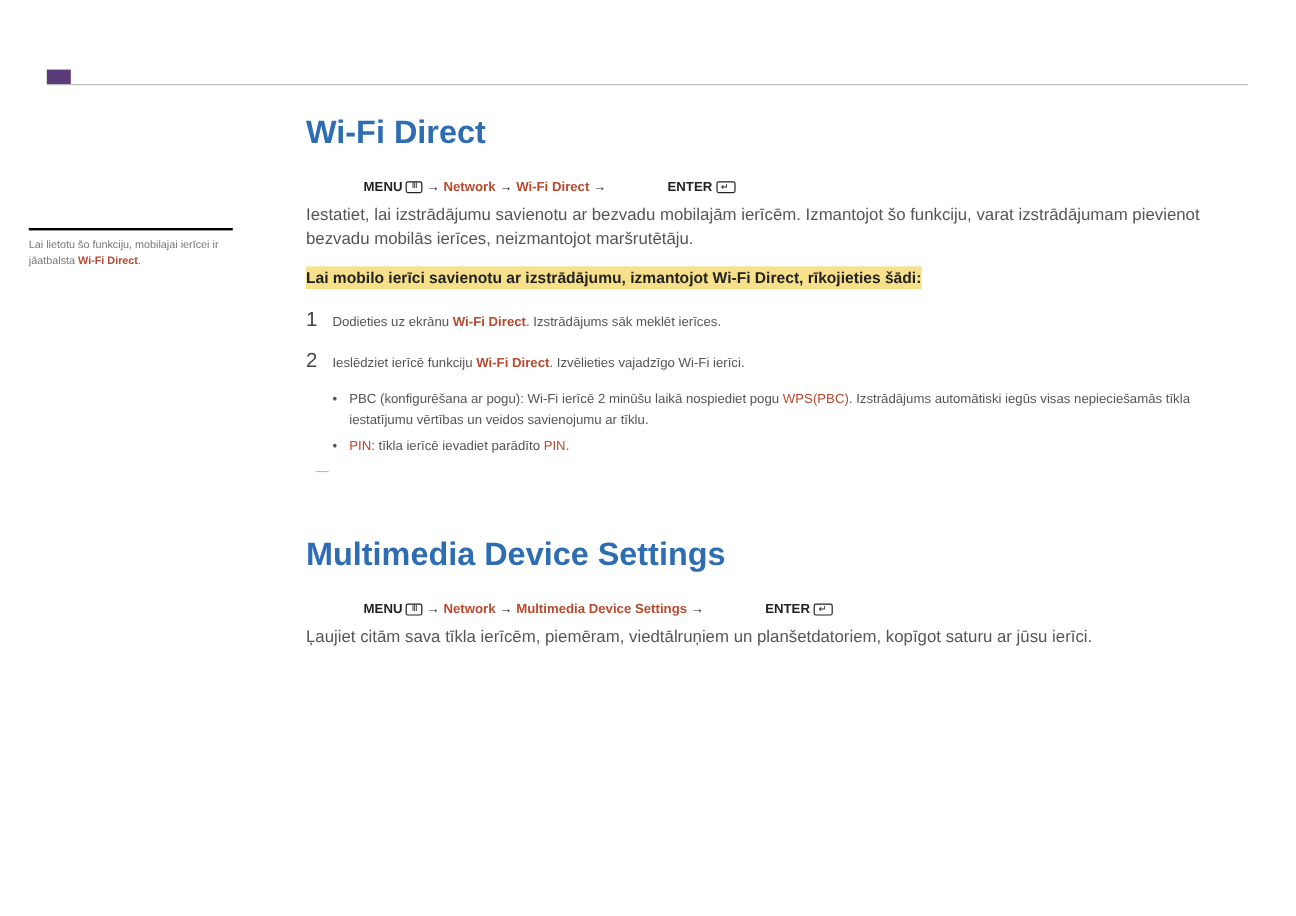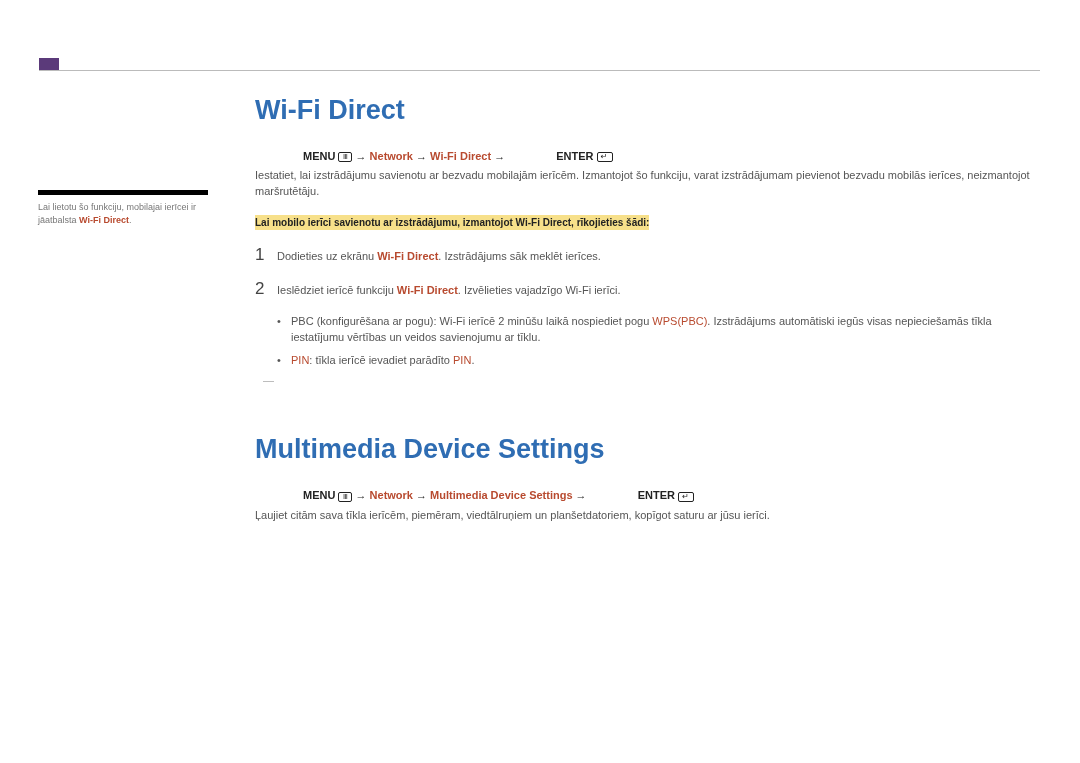--- a/index.html
+++ b/index.html
@@ -21,27 +21,27 @@
   }
   .hr-top {
     position: absolute;
     left: 39px;
     top: 70px;
     width: 1001px;
     border-top: 1px solid #bbb;
   }
   .side-note {
     position: absolute;
-    left: 38px;
+    left: 24px;
     top: 190px;
     width: 170px;
     font-size: 9px;
     line-height: 1.4;
     color: #777;
-    border-top: 5px solid #000000;
+    border-top: 2px solid #000000;
     padding-top: 6px;
   }
   .side-note .hl { color: #b84a2f; font-weight: bold; }
   .main {
     position: absolute;
     left: 255px;
     top: 95px;
     width: 785px;
   }
   h1 {
@@ -79,29 +79,29 @@
     position: relative;
   }
   .icon-enter::after {
     content: "↵";
     font-size: 8px;
     position: absolute;
     left: 3px;
     top: -1px;
   }
   .body-text {
-    font-size: 11px;
+    font-size: 14px;
     line-height: 1.45;
     color: #555;
     margin-bottom: 12px;
   }
   .highlight-bar {
     background: #f7e08a;
     display: inline;
-    font-size: 10px;
+    font-size: 13px;
     font-weight: bold;
     color: #222;
     padding: 2px 0;
     line-height: 1.7;
   }
   .highlight-wrap { margin: 8px 0 14px 0; }
   .step-row {
     display: flex;
     align-items: baseline;
     margin-bottom: 14px;

